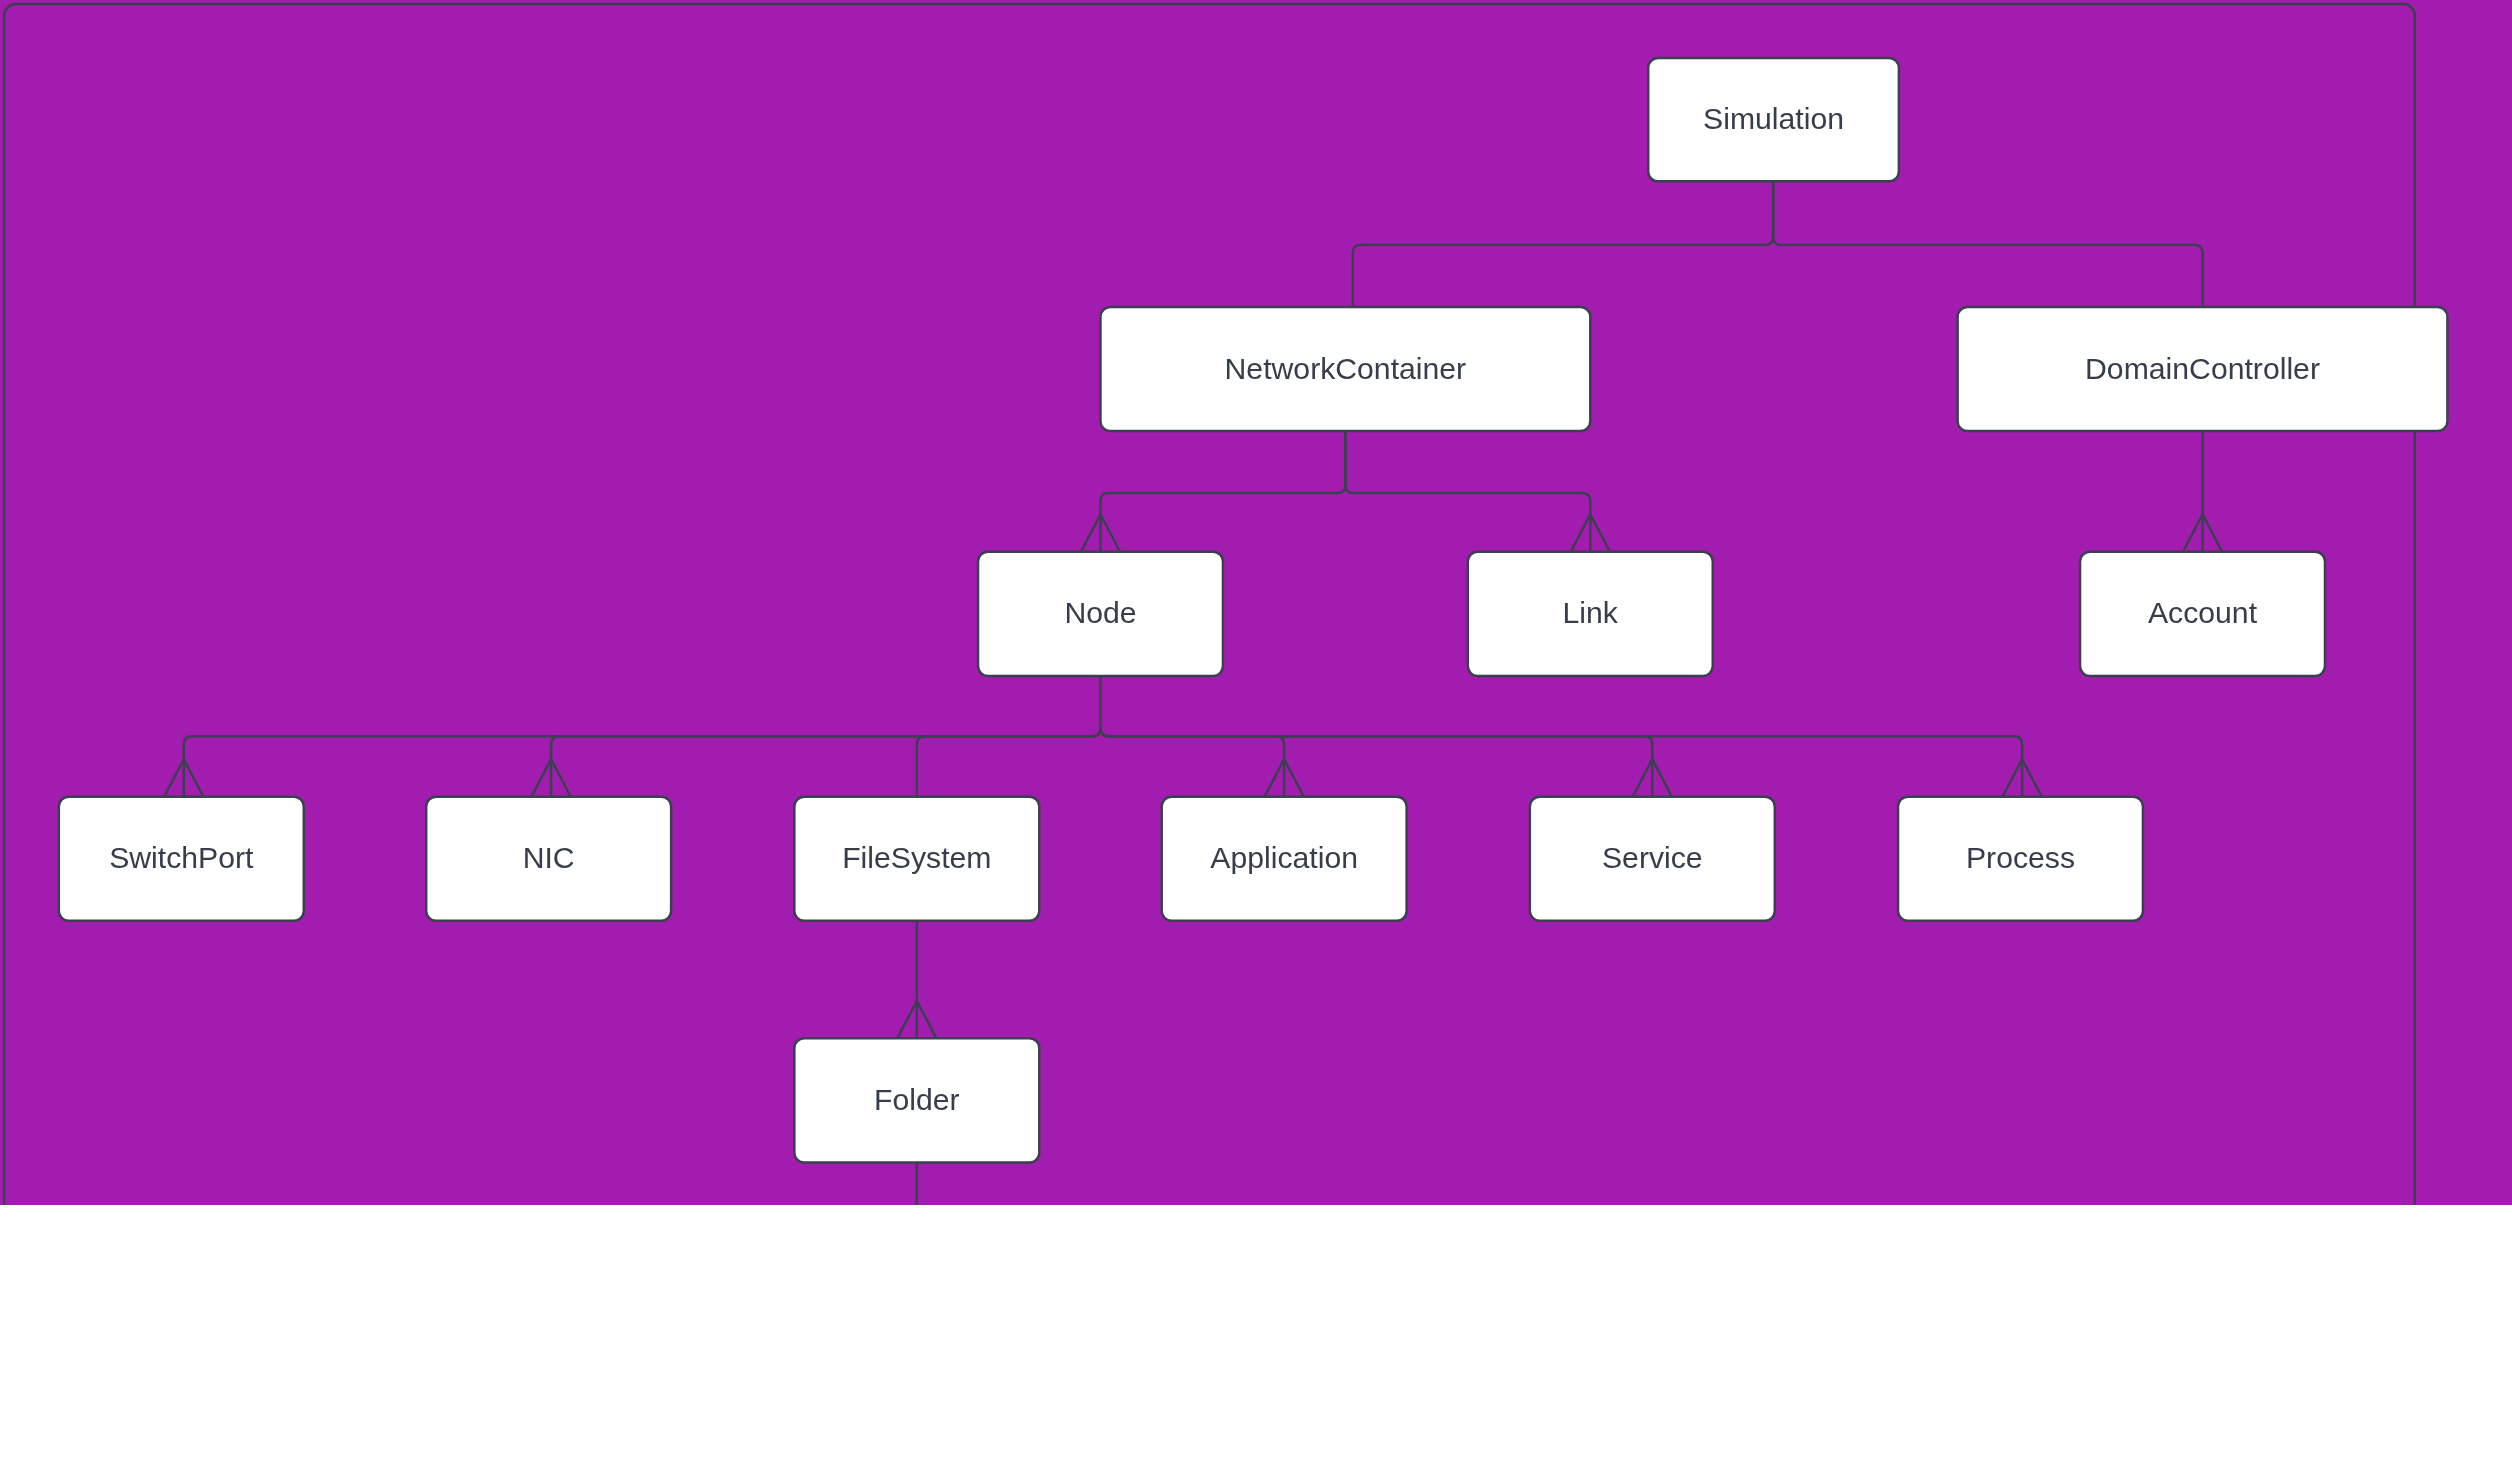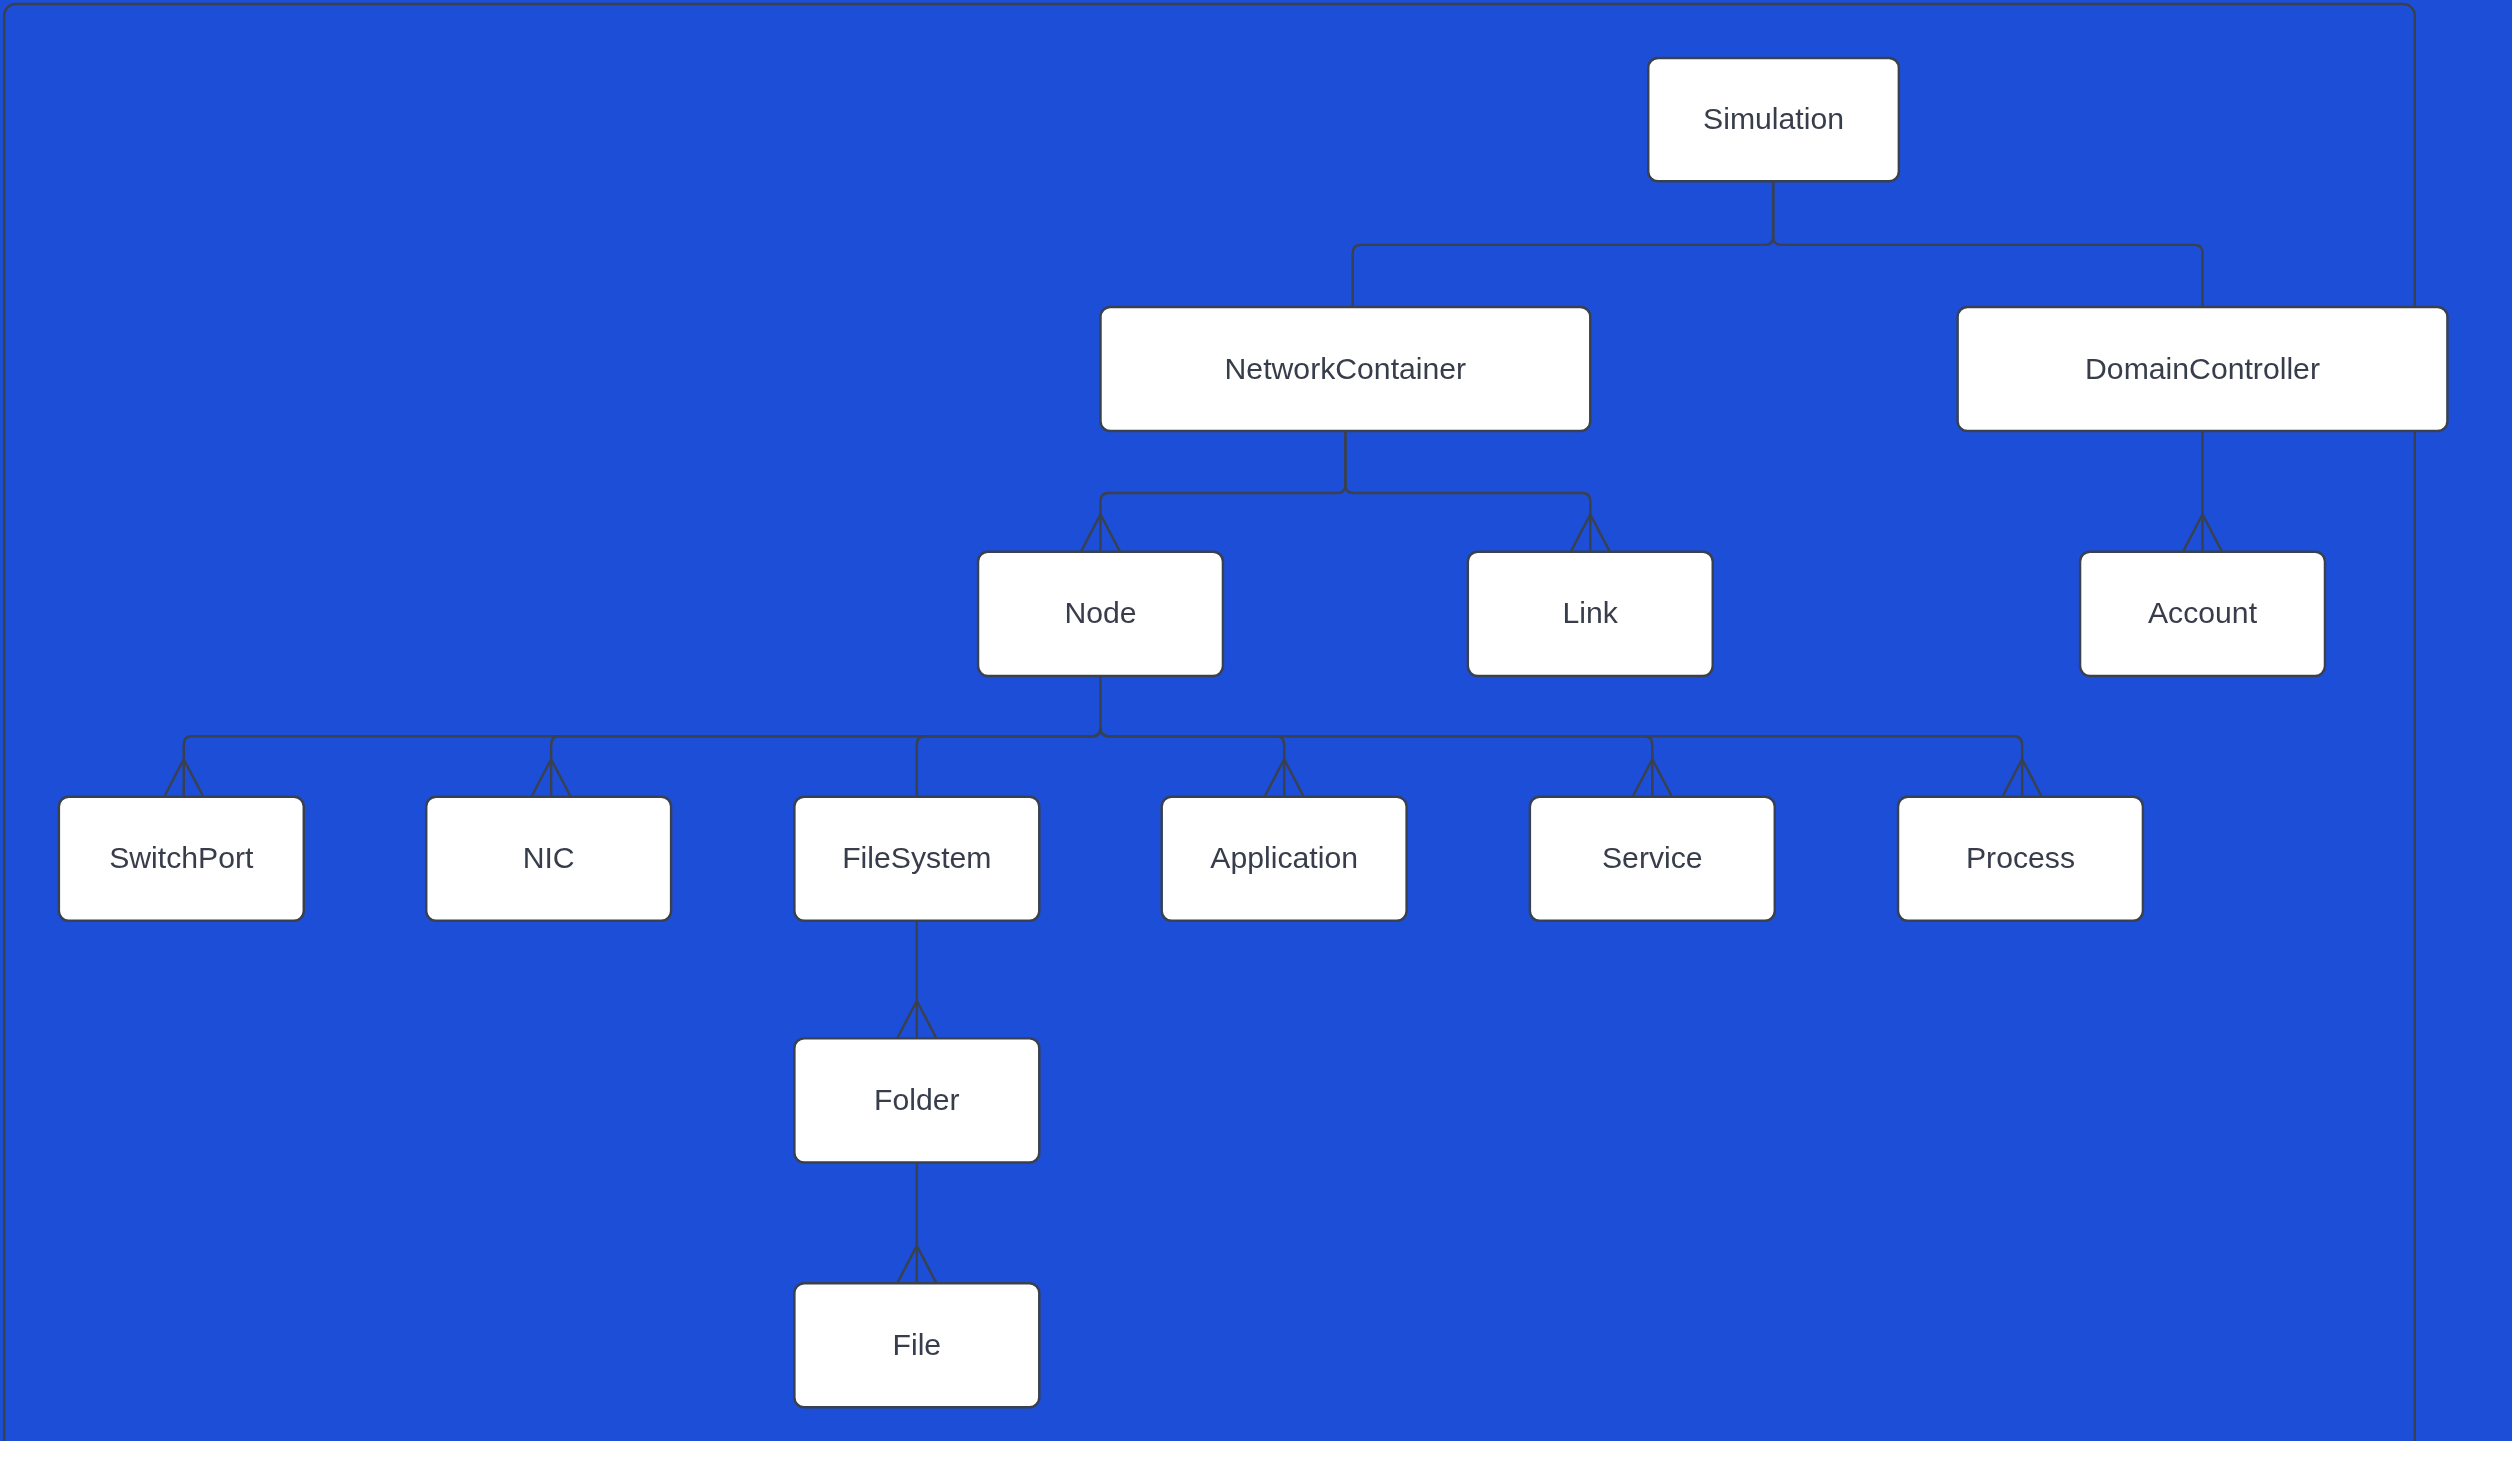--- a/index.html
+++ b/index.html
@@ -7,22 +7,22 @@
     margin: 0;
     padding: 0;
     background: #ffffff;
   }
   body {
     font-family: "Liberation Sans", sans-serif;
   }
   #canvas {
     position: relative;
     width: 2512px;
-    height: 1441px;
-    background: #1d4ed8;
+    height: 1205px;
+    background: #a21caf;
     overflow: hidden;
   }
   #diagram-svg {
     position: absolute;
     top: 0;
     left: 0;
     width: 2512px;
     height: 1471px;
     display: block;
   }

